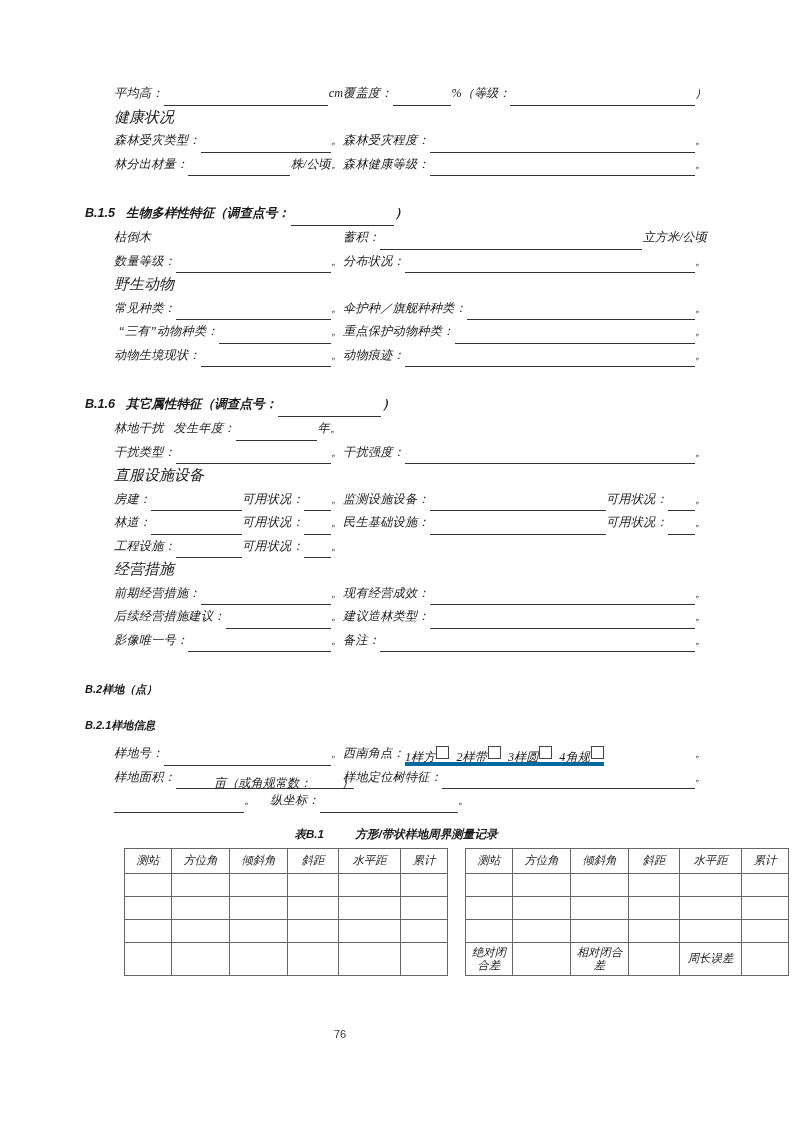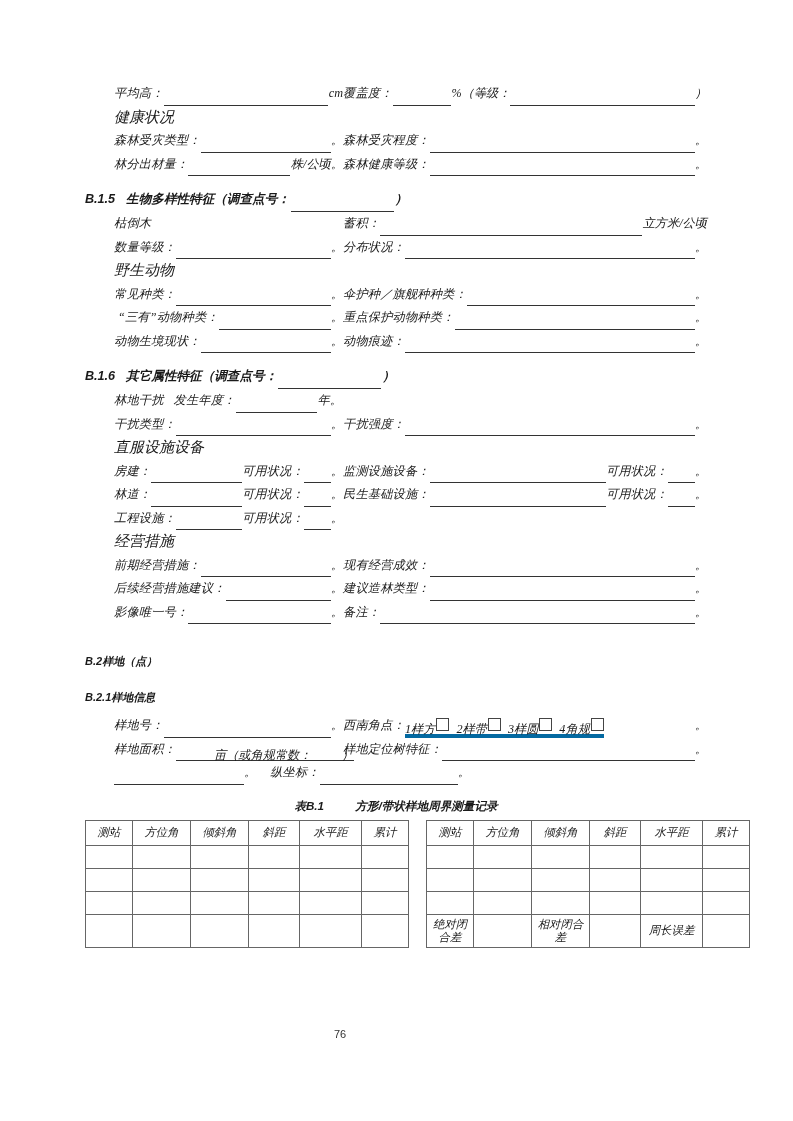--- a/index.html
+++ b/index.html
@@ -165,20 +165,21 @@
   }
   .tbl-caption .capnum { padding-right: 28px; }
 
   
   table.meas {
     border-collapse: collapse;
     width: 622px;
     table-layout: fixed;
     font-family: "Liberation Sans", "DejaVu Sans", sans-serif;
     font-size: 11.4px;
+    margin-left: 39px;
   }
   table.meas td, table.meas th {
     border: 1px solid #666;
     text-align: center;
     vertical-align: middle;
     font-weight: normal;
     padding: 0 1px;
     line-height: 13px;
   }
   table.meas tr.hdr td { height: 24px; }
@@ -244,21 +245,21 @@
         <span class="unit">株/公顷</span>
         <span class="dot">。</span>
       </div>
       <div class="col-r">
         <span class="lbl">森林健康等级：</span>
         <span class="blank"></span>
         <span class="dot">。</span>
       </div>
     </div>
 
-    <div class="heading" style="margin-top:10px">
+    <div class="heading" style="margin-top:24px">
       <span class="hnum">B.1.5</span>
       <span class="htxt">生物多样性特征（调查点号：</span>
       <span class="hblank"></span>
       <span class="htxt">）</span>
     </div>
 
     <div class="frow">
       <div class="col-l">
         <span class="lbl">枯倒木</span>
       </div>
@@ -316,21 +317,21 @@
         <span class="blank"></span>
         <span class="dot">。</span>
       </div>
       <div class="col-r">
         <span class="lbl">动物痕迹：</span>
         <span class="blank"></span>
         <span class="dot">。</span>
       </div>
     </div>
 
-    <div class="heading" style="margin-top:10px">
+    <div class="heading" style="margin-top:24px">
       <span class="hnum">B.1.6</span>
       <span class="htxt">其它属性特征（调查点号：</span>
       <span class="hblank"></span>
       <span class="htxt">）</span>
     </div>
 
     <div class="frow">
       <div class="col-full">
         <span class="lbl">林地干扰</span>
         <span class="spacer" style="width:10px"></span>

